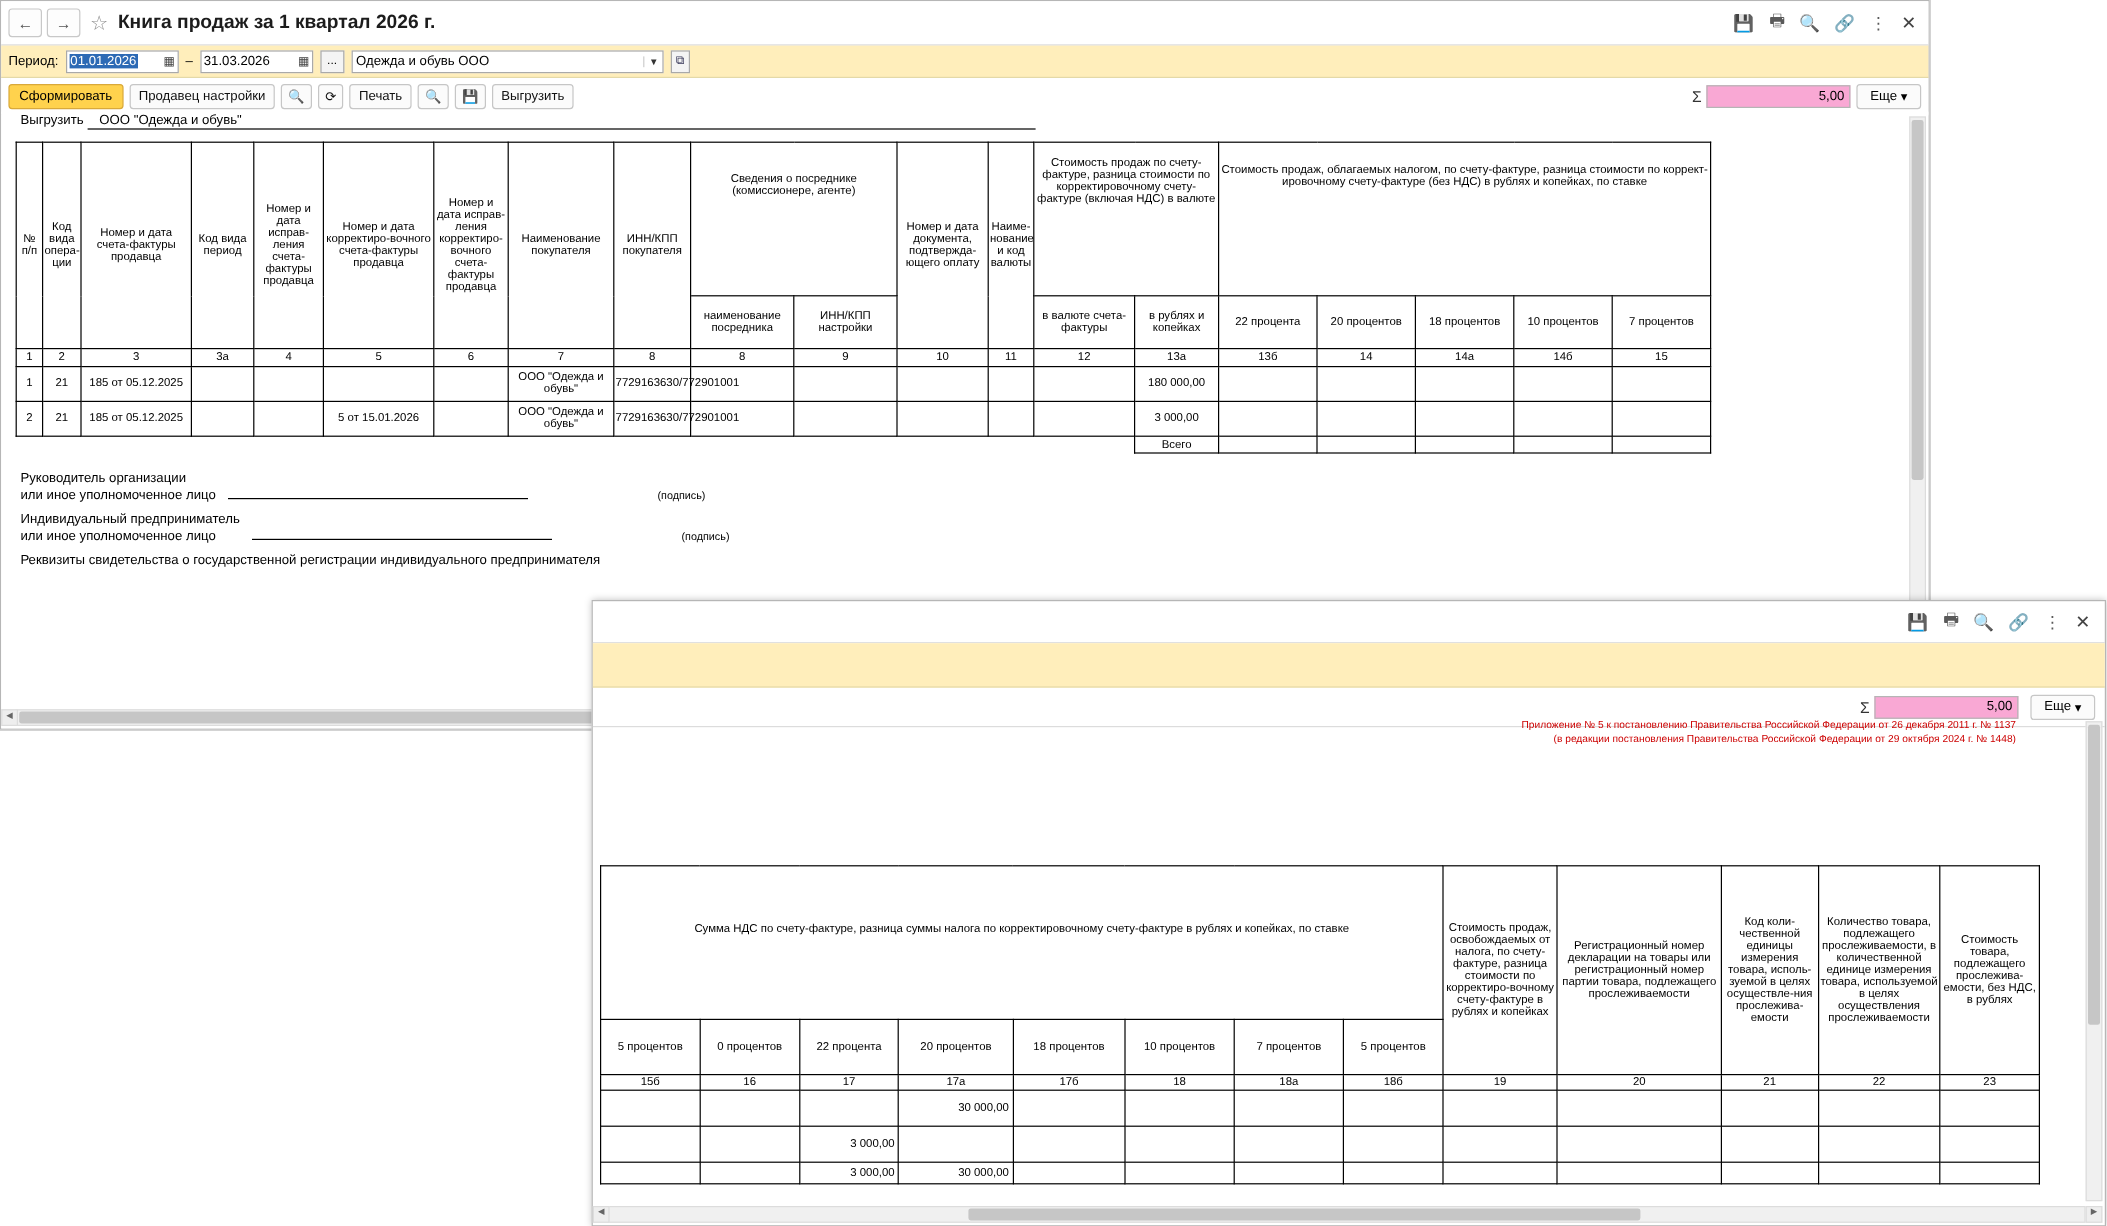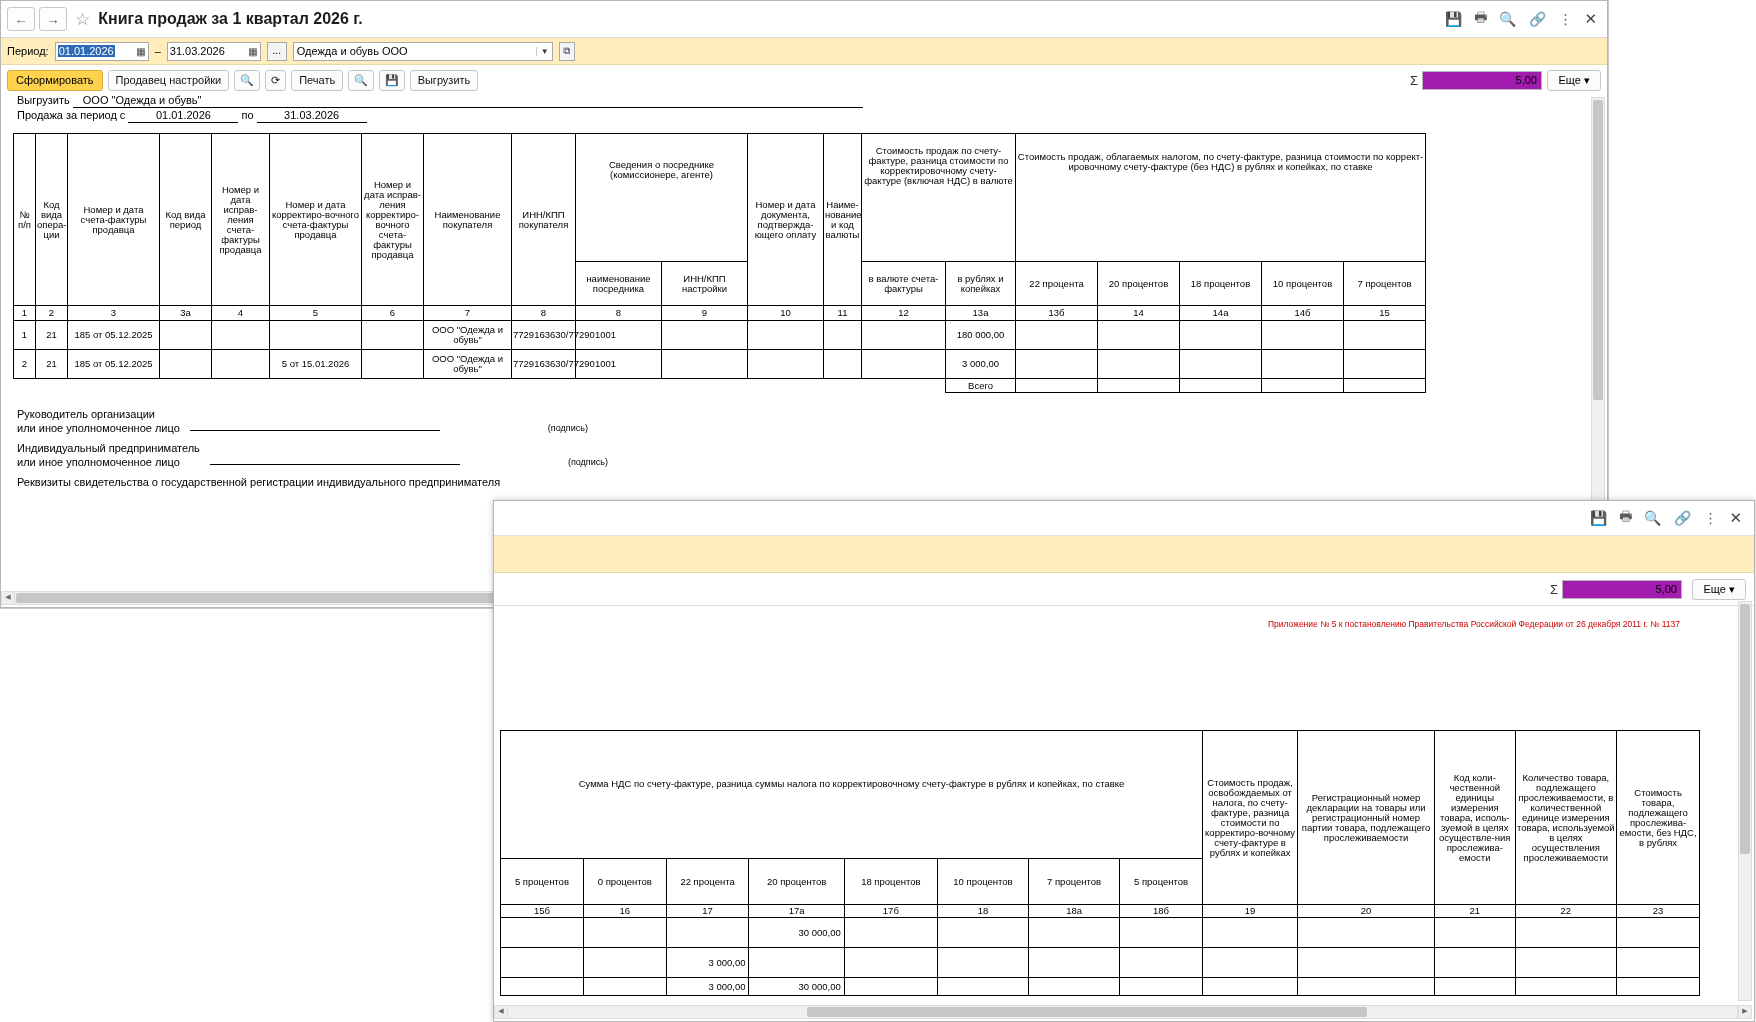--- a/index.html
+++ b/index.html
@@ -26,21 +26,21 @@
   .orgfield .arr{margin-left:auto;font-size:8px;color:#333;border-left:1px solid #ccc;padding-left:4px;}
   .lnk{width:14px;height:17px;border:1px solid #a9a9a9;background:#f4f4f4;text-align:center;line-height:15px;font-size:10px;color:#335;}
   
   .toolbar{height:26px;display:flex;align-items:center;gap:5px;padding:2px 6px;border-bottom:1px solid #dcdcdc;background:#fff;}
   .btn-y{background:#ffd24d;border:1px solid #d9a93a;border-radius:3px;height:19px;padding:0 8px;font-size:11px;display:flex;align-items:center;}
   .btn{border:1px solid #c6c6c6;border-radius:3px;height:19px;padding:0 7px;font-size:11px;background:#fbfbfb;display:flex;align-items:center;color:#111;}
   .btn.sq{padding:0 5px;}
   .toolbar .spacer{flex:1;}
   .sumbox{display:flex;align-items:center;gap:4px;}
   .sum-sym{font-size:13px;color:#333;}
-  .sum-val{width:110px;height:17px;border:1px solid #b5b5b5;background:#a21caf;text-align:right;padding:0 4px;font-size:11px;line-height:17px;}
+  .sum-val{width:110px;height:17px;border:1px solid #b5b5b5;background:#f9a8d4;text-align:right;padding:0 4px;font-size:11px;line-height:17px;}
   .more{border:1px solid #c6c6c6;border-radius:3px;height:19px;width:52px;font-size:11px;display:flex;align-items:center;justify-content:center;gap:3px;background:#fbfbfb;}
   
   .report{position:absolute;left:0;top:92px;right:0;bottom:0;overflow:hidden;background:#fff;}
   .rpt-inner{position:relative;padding:0 18px 0 12px;}
   .rpt-title{text-align:center;font-weight:bold;font-size:13px;margin:18px 0 14px 0;letter-spacing:.3px;}
   .seller-block{font-size:11px;line-height:14px;margin-left:4px;}
   .u-line{display:inline-block;border-bottom:1px solid #000;min-width:60px;text-align:center;}
   table.kp{border-collapse:collapse;width:1400px;margin-top:10px;table-layout:fixed;}
   table.kp td,table.kp th{border:1px solid #000;font-size:9.5px;text-align:center;vertical-align:middle;padding:1px;line-height:10px;}
   .hdr-h{height:128px;}
@@ -130,26 +130,20 @@
   </div>
 
   <div class="report">
     <div class="rpt-inner">
 
 
       <div class="seller-block">
         <div>
           <span>Выгрузить</span>
           <span class="u-line" style="width:780px;text-align:left;padding-left:10px">ООО "Одежда и обувь"</span>
-        </div>
-        <div>
-          <span>Продажа за период с</span>
-          <span class="u-line" style="width:110px">01.01.2026</span>
-          <span>по</span>
-          <span class="u-line" style="width:110px">31.03.2026</span>
         </div>
       </div>
 
       <table class="kp">
         <colgroup>
           <col style="width:22px">
             <col style="width:32px">
             <col style="width:92px">
             <col style="width:52px">
           <col style="width:58px">
@@ -335,22 +329,23 @@
     </div>
     <div class="more" style="margin-left:10px">
       <span>Еще</span>
       <span>▾</span>
     </div>
   </div>
 
   <div style="position:absolute;left:0;top:98px;right:14px;bottom:16px;overflow:hidden">
     <div style="position:relative;padding-left:6px">
 
-      <div class="redtext" style="width:1180px;margin-top:20px">
+      <div class="redtext" style="width:1180px;margin-top:0">
         <div>Приложение № 5 к постановлению Правительства Российской Федерации от 26 декабря 2011 г. № 1137</div>
+        <div>(в редакции постановления Правительства Российской Федерации от 29 октября 2024 г. № 1448)</div>
       </div>
 
       <table class="kp2" style="margin-top:100px;margin-left:0;width:1200px">
         <colgroup>
           <col style="width:80px">
             <col style="width:80px">
             <col style="width:80px">
             <col style="width:92px">
           <col style="width:90px">
             <col style="width:88px">

